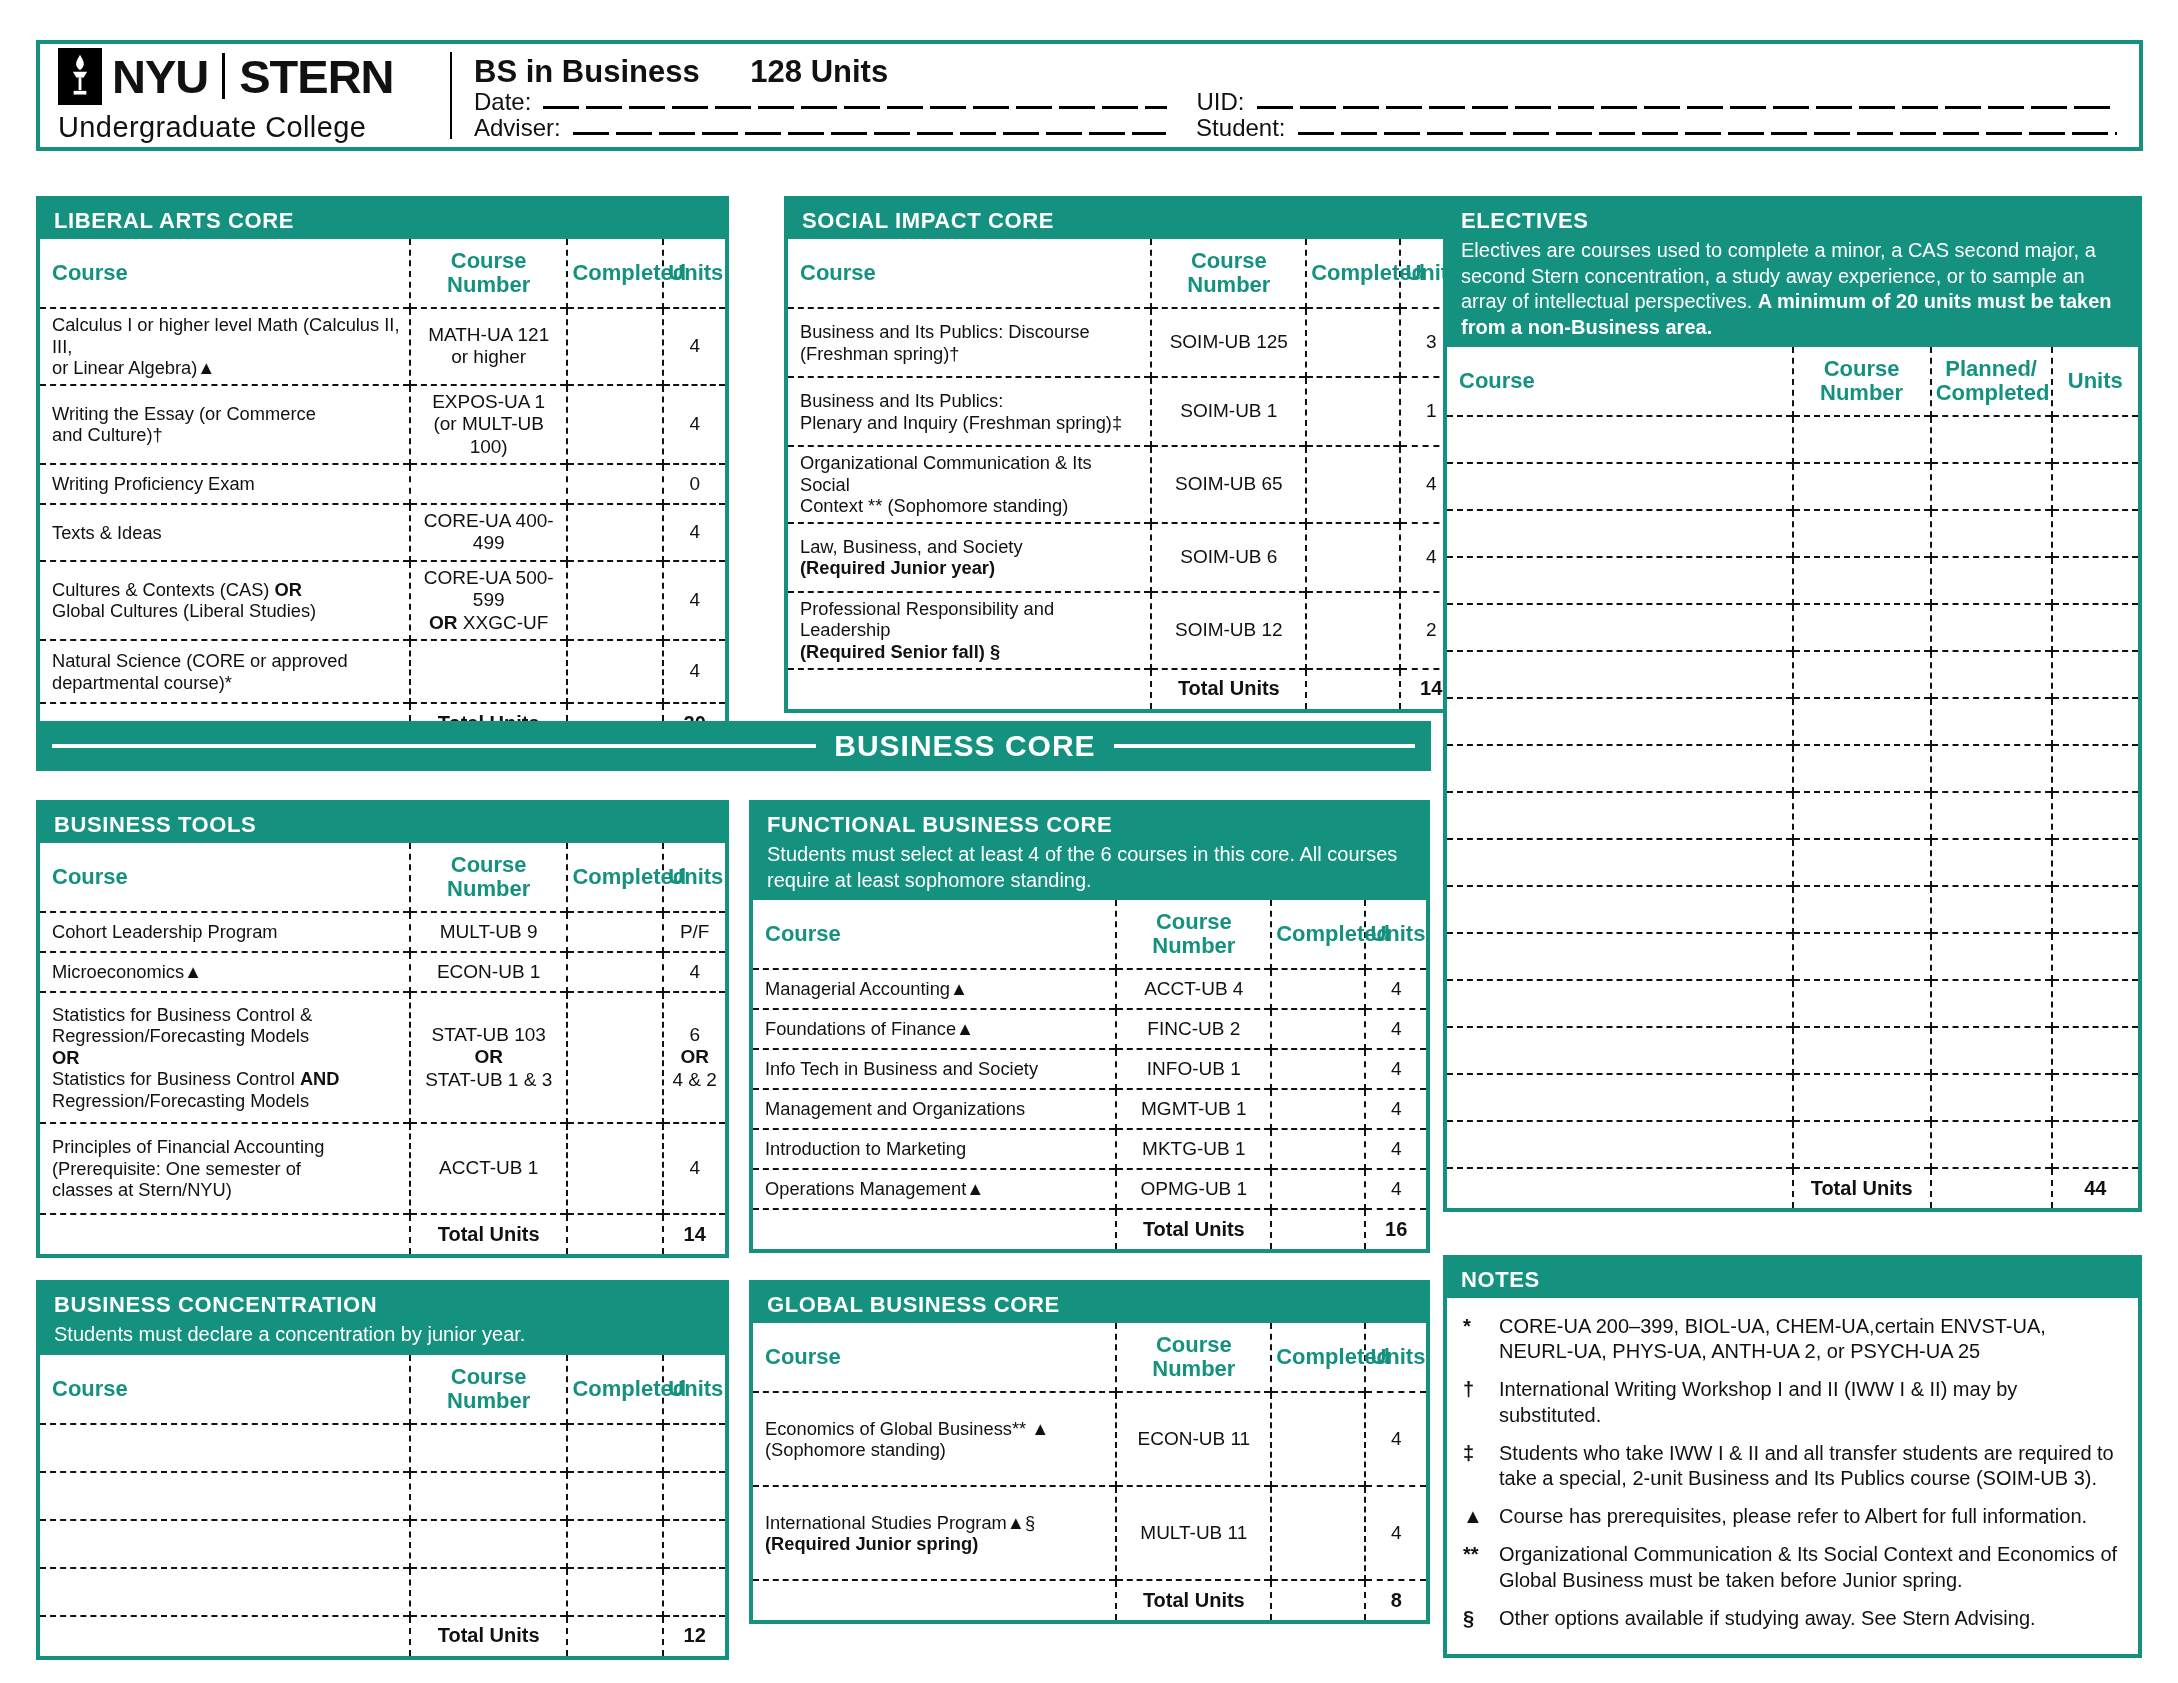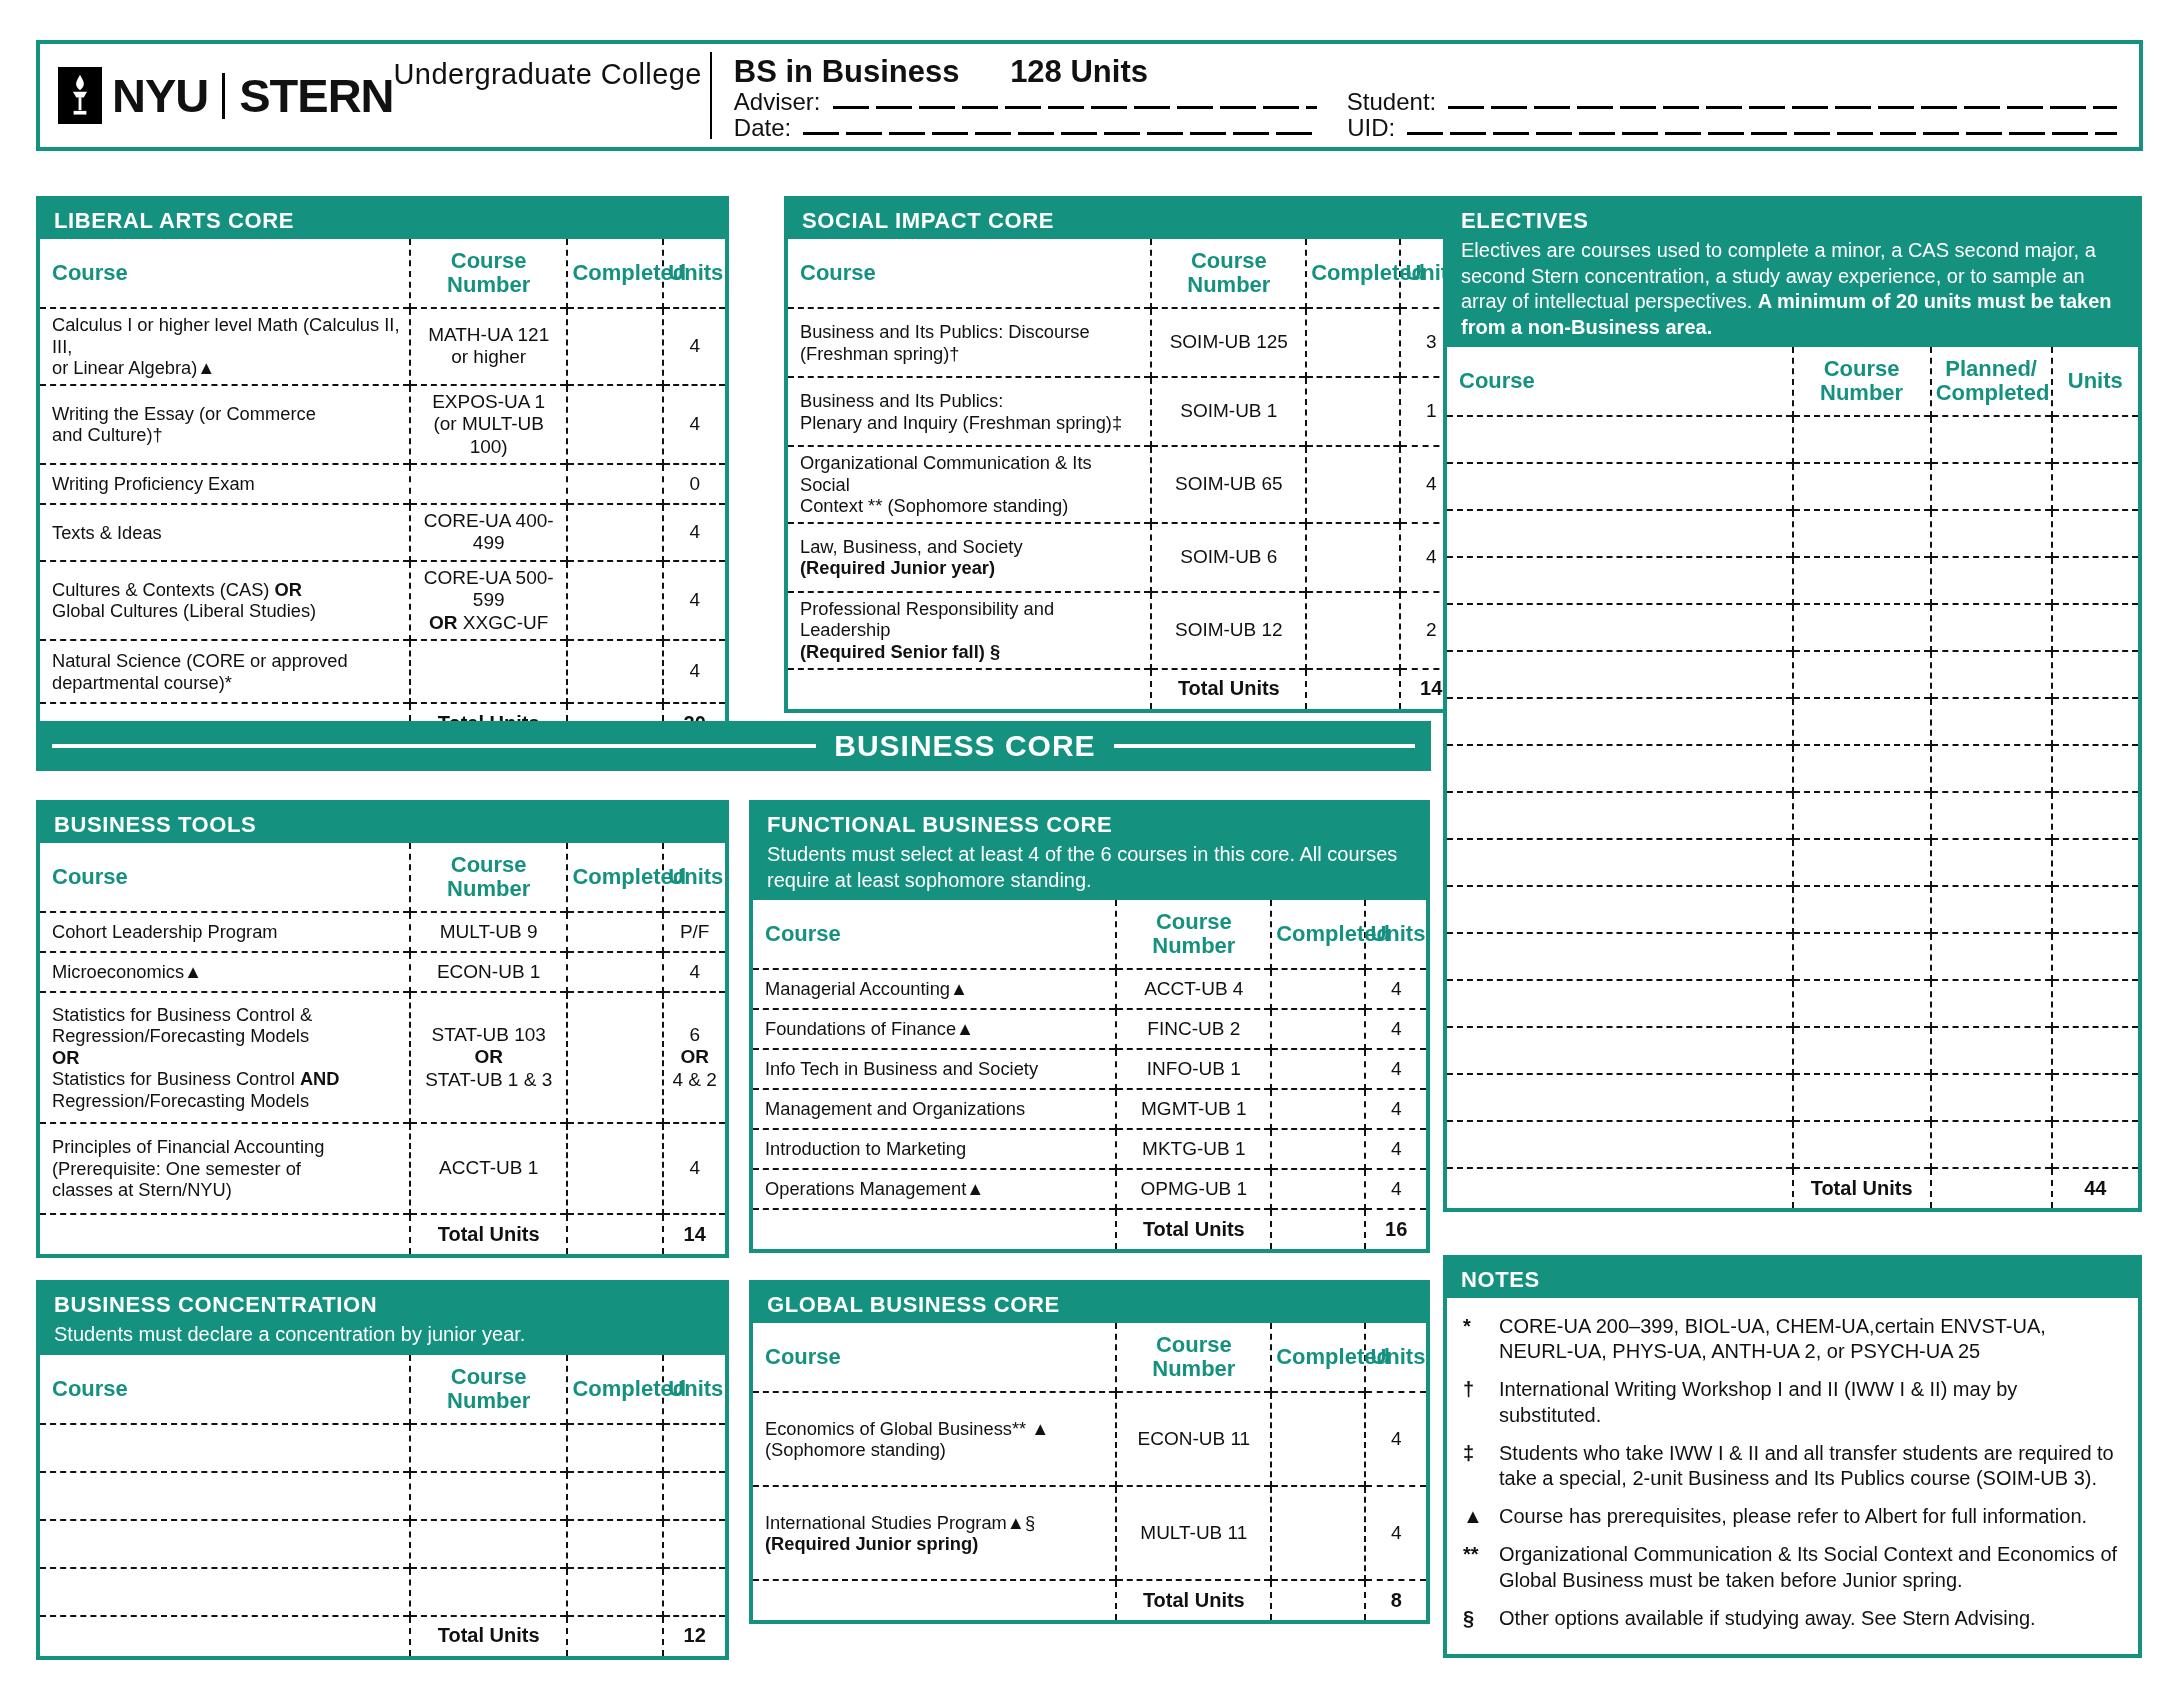--- a/index.html
+++ b/index.html
@@ -3,21 +3,21 @@
 <meta charset="utf-8">
 <style>
   :root{ --teal:#14917F; --ink:#111; }
   *{box-sizing:border-box;}
   body{margin:0;background:#fff;font-family:"Liberation Sans",sans-serif;color:var(--ink);}
   .page{position:relative;width:2178px;height:1683px;background:#fff;overflow:hidden;}
 
   
   .header-box{position:absolute;left:36px;top:40px;width:2107px;height:111px;border:4px solid var(--teal);
     background:#fff;display:flex;align-items:stretch;padding:8px 18px;}
-  .logo{display:flex;flex-direction:row;justify-content:center;min-width:392px;padding-right:8px;}
+  .logo{display:flex;flex-direction:column;justify-content:center;min-width:392px;padding-right:8px;}
   .logo-row{display:flex;align-items:center;gap:10px;}
   .torch{width:44px;height:57px;background:#000;display:flex;align-items:center;justify-content:center;}
   .logo-nyu,.logo-stern{font-size:47px;font-weight:800;letter-spacing:-1px;line-height:1;}
   .logo-bar{width:3px;height:46px;background:#000;margin:0 4px;}
   .logo-sub{font-size:29px;font-weight:400;letter-spacing:0.4px;margin-top:6px;}
   .header-right{flex:1;border-left:2px solid #000;padding:2px 4px 2px 22px;display:flex;flex-direction:column;justify-content:space-between;}
   .header-title{font-size:31px;font-weight:700;}
   .header-title .units-part{margin-left:42px;}
   .field-row{display:flex;align-items:flex-end;font-size:24px;line-height:1;padding-bottom:2px;}
   .flabel{flex:none;padding-right:8px;}
@@ -89,29 +89,29 @@
         <div class="logo-stern">STERN</div>
       </div>
       <div class="logo-sub">Undergraduate College</div>
     </div>
     <div class="header-right">
       <div class="header-title">
         <span>BS in Business</span>
         <span class="units-part">128 Units</span>
       </div>
       <div class="field-row">
+        <span class="flabel">Date:</span>
+        <span class="fline a"></span>
+        <span class="flabel">UID:</span>
+        <span class="fline b"></span>
+      </div>
+      <div class="field-row">
         <span class="flabel">Adviser:</span>
         <span class="fline a"></span>
         <span class="flabel">Student:</span>
-        <span class="fline b"></span>
-      </div>
-      <div class="field-row">
-        <span class="flabel">Date:</span>
-        <span class="fline a"></span>
-        <span class="flabel">UID:</span>
         <span class="fline b"></span>
       </div>
     </div>
   </div>
 
   <div class="panel" id="p-liberal">
     <div class="phead">
       <div class="ptitle">LIBERAL ARTS CORE</div>
     </div>
     <table class="ctable">

